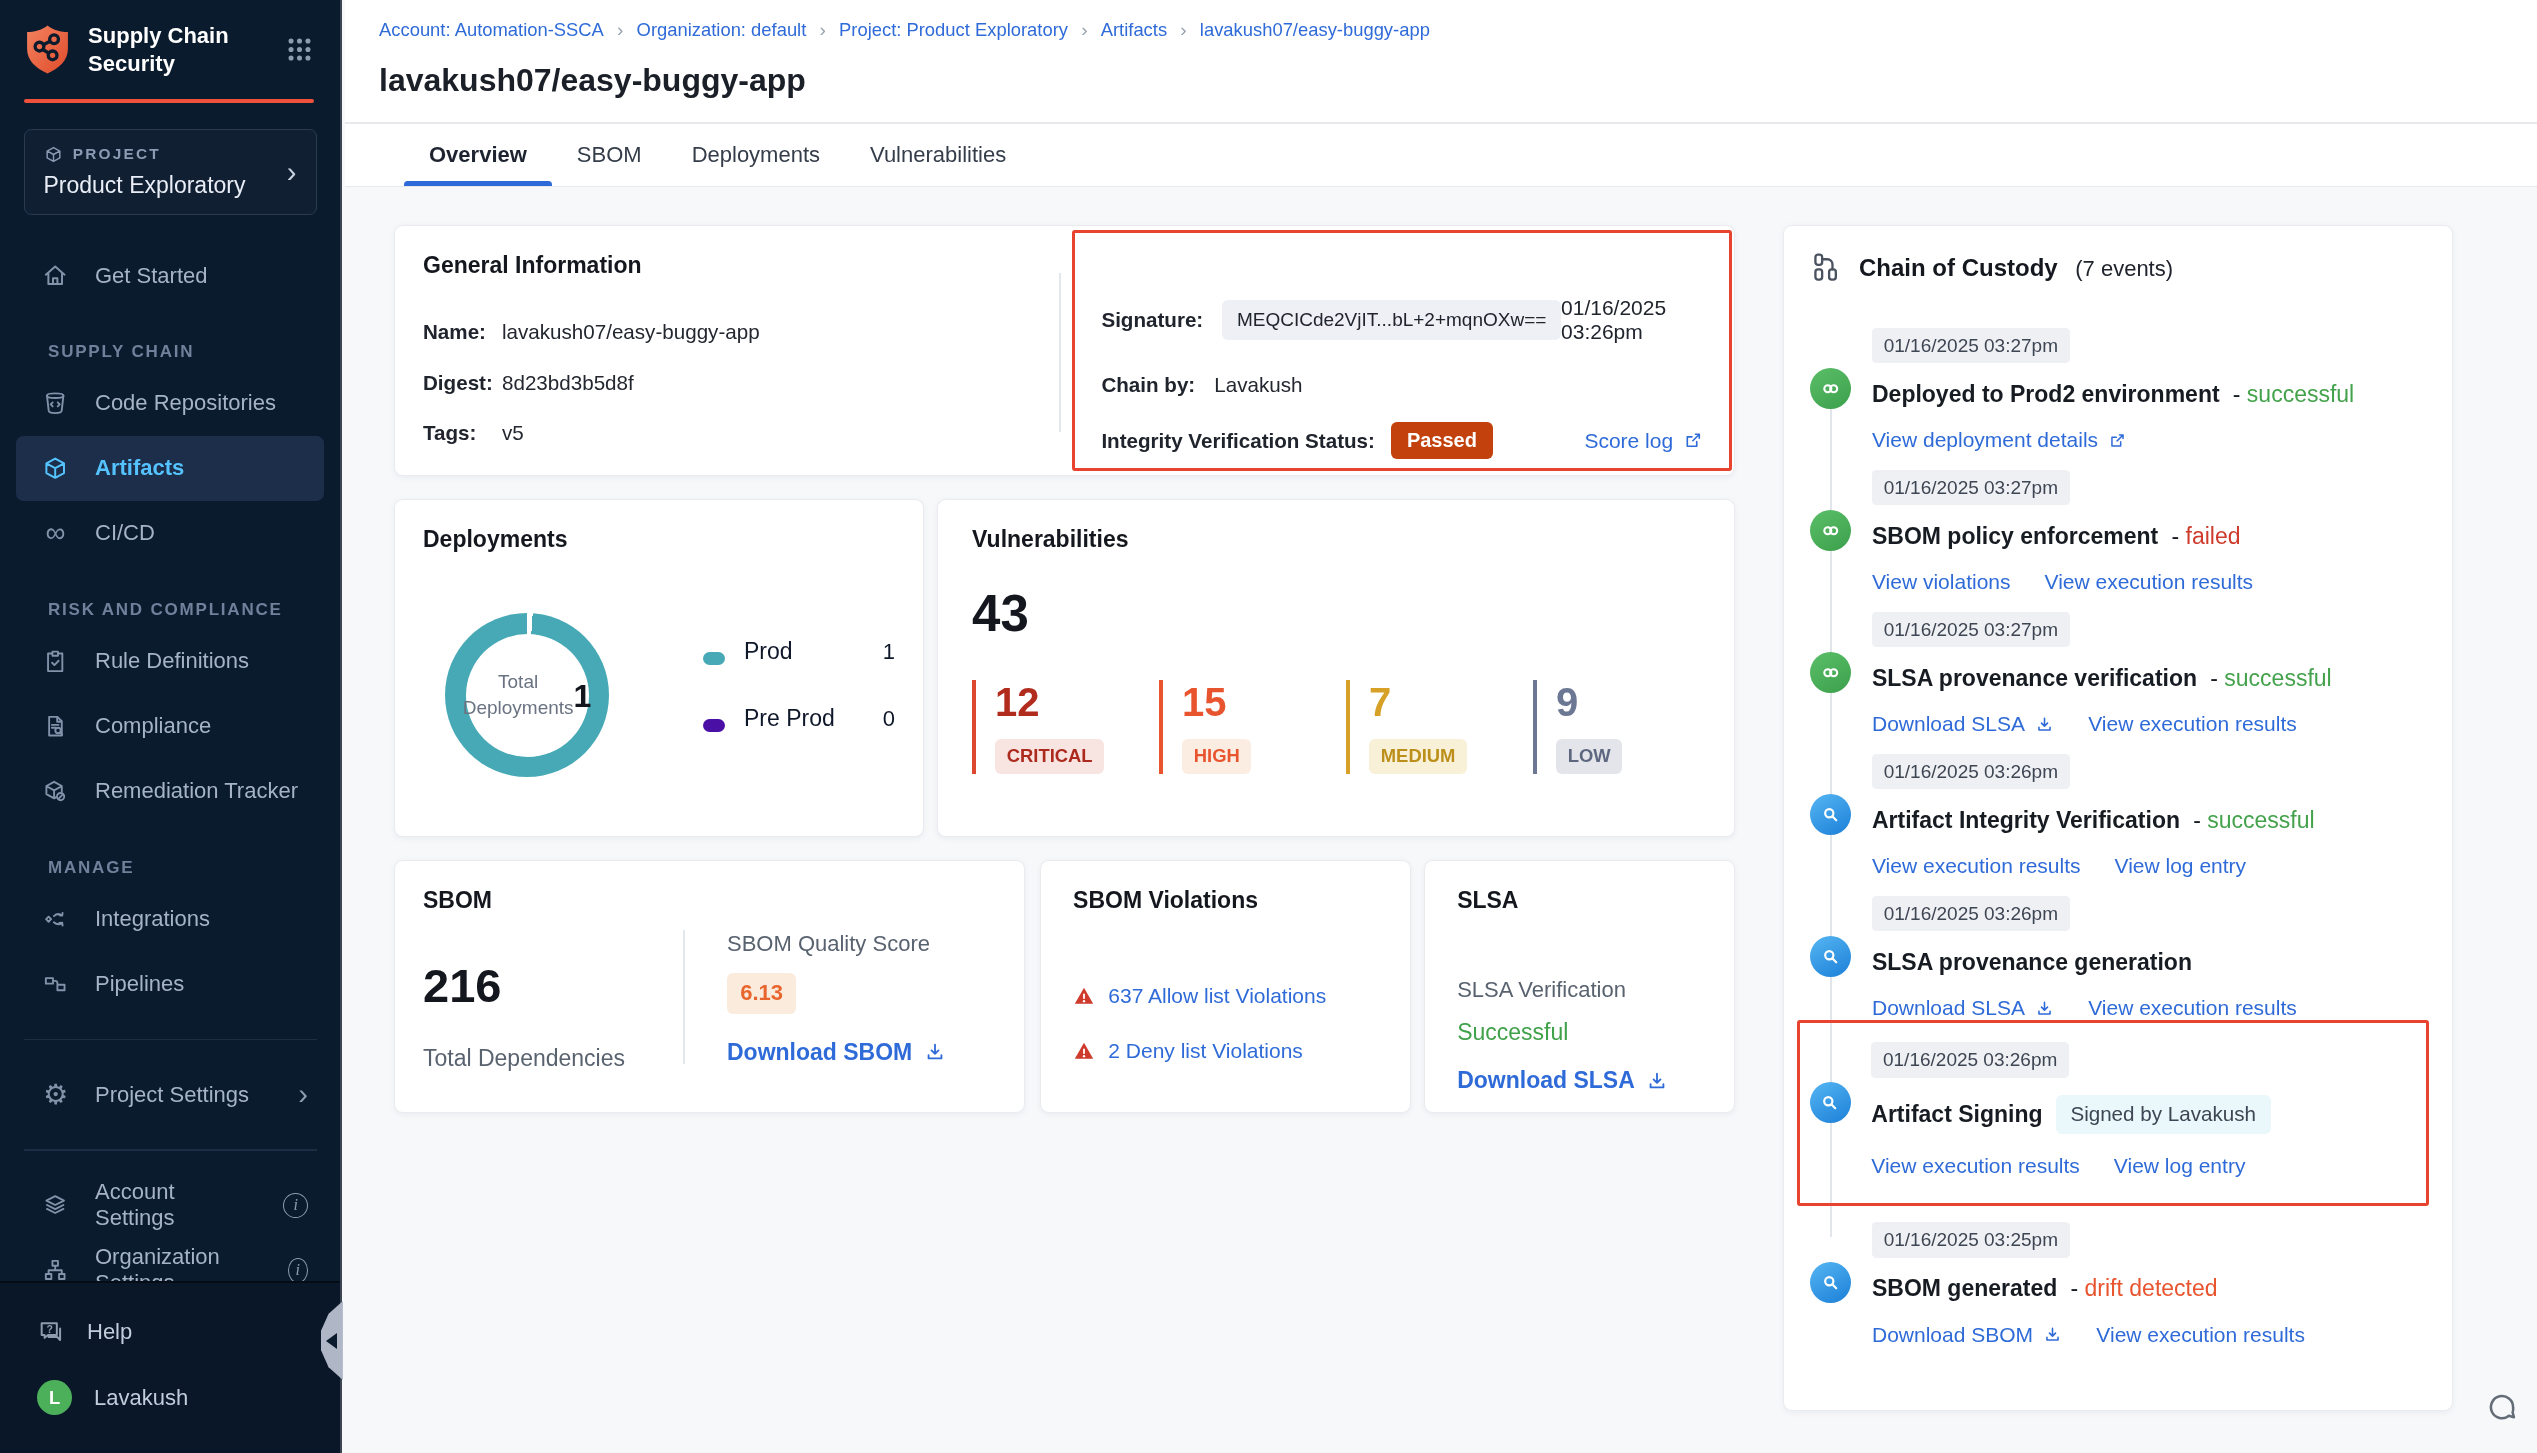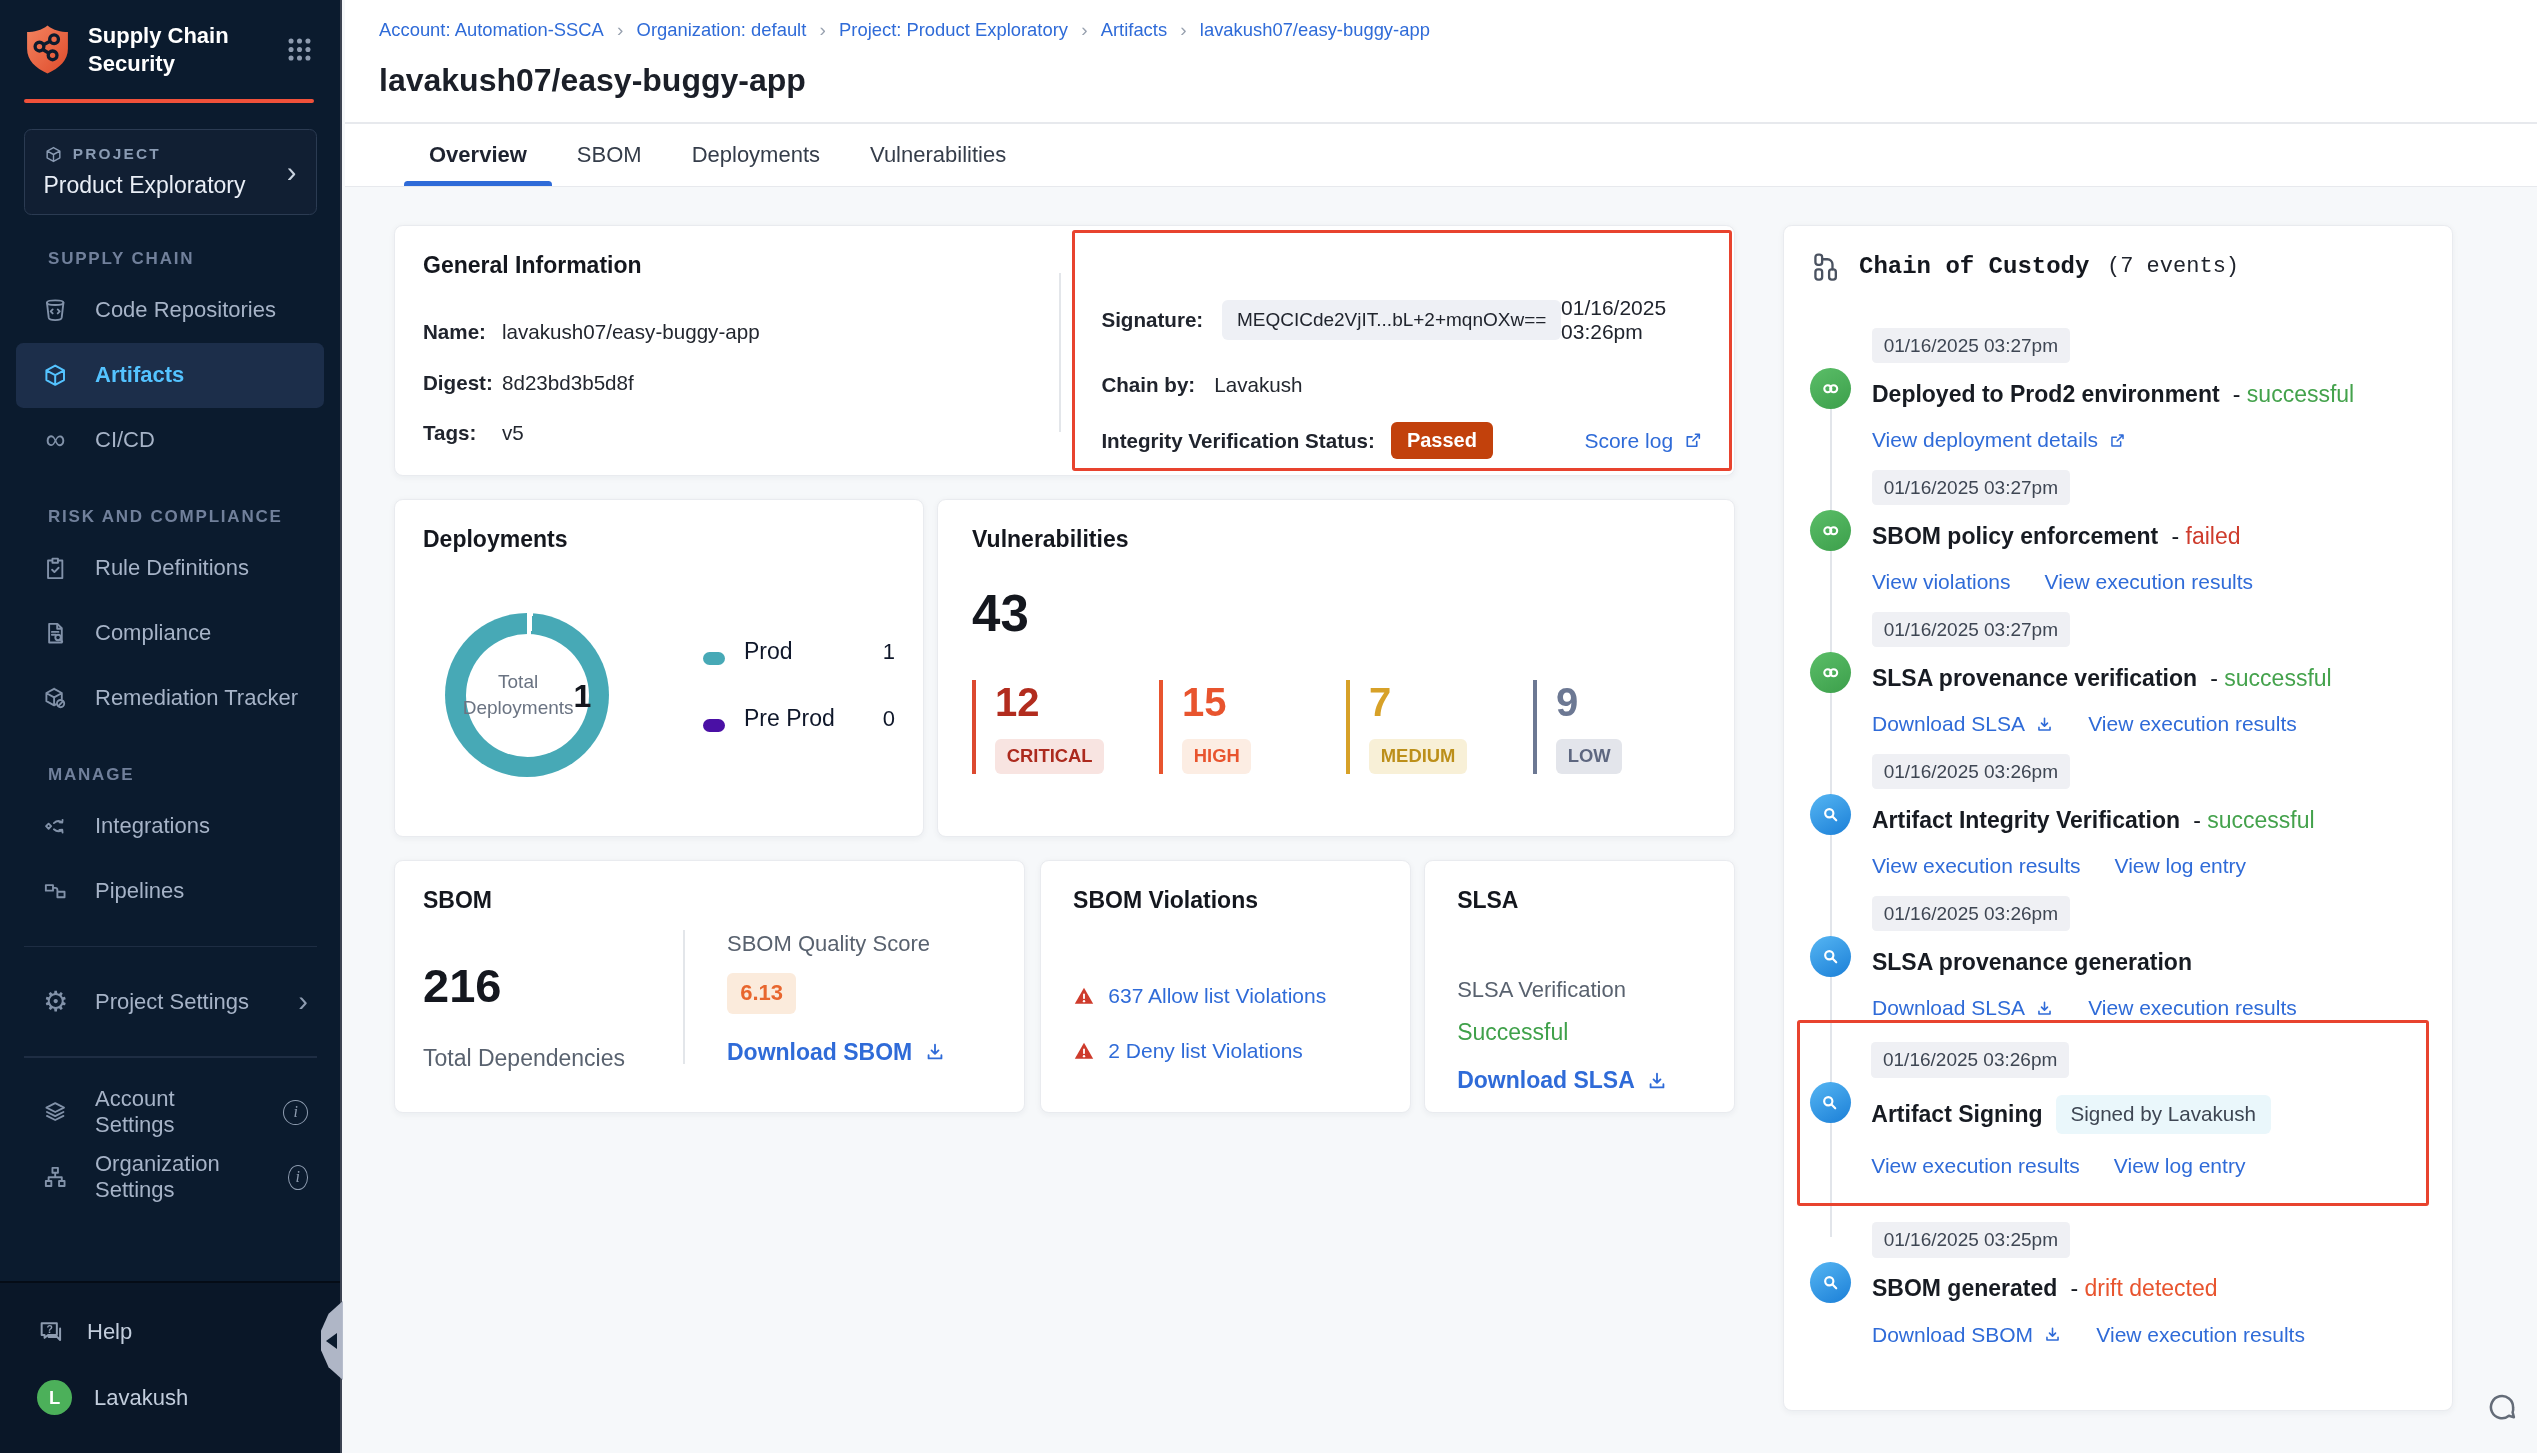--- a/index.html
+++ b/index.html
@@ -145,21 +145,21 @@
   .viol-link { display: flex; align-items: center; gap: 13.2px; font-size: 21px; color: #2F6BD8; }
   .viol-first { margin-top: 70px; }
   .viol-second { margin-top: 31px; }
   .slsa-card { width: 311px; height: 253px; padding: 26.4px 0 0 32px; }
   .slsa-label { margin-top: 63px; font-size: 22px; color: #59626F; }
   .slsa-status { margin-top: 16px; font-size: 23px; color: #3FA14A; }
   .slsa-card .dl-link { margin-top: 20.6px; }
 
   
   .chain-card { width: 670px; height: 1186px; flex: none; padding: 25px 26.4px 0 26.4px; position: relative; }
-  .chain-header { display: flex; align-items: center; gap: 17.6px; font-family: Liberation Mono, monospace; }
+  .chain-header { display: flex; align-items: flex-end; gap: 17.6px; }
   .chain-title { font-size: 24px; font-weight: 700; color: #14171E; }
   .chain-count { font-size: 22px; color: #20242D; }
   .timeline { position: relative; margin-top: 46px; }
   .timeline::before { content: ""; position: absolute; left: 20px; top: 63px; bottom: 110px;
     width: 1.5px; background: #E2E5EA; }
   .event { position: relative; display: flex; gap: 20.6px; margin-bottom: 17.6px; z-index: 1; }
   .ev-icon { flex: none; width: 41px; height: 41px; border-radius: 50%; margin-top: 40px;
     display: flex; align-items: center; justify-content: center; }
   .ev-icon.green { background: linear-gradient(150deg, #5BBE68, #3C9F4B); }
   .ev-icon.blue  { background: linear-gradient(150deg, #56B6F3, #1B7FD7); }
@@ -233,20 +233,28 @@
           </svg>
         </span>
         <span>PROJECT</span>
       </div>
       <div class="project-name">Product Exploratory</div>
     </div>
     <span class="project-chevron chev-glyph">›</span>
   </div>
 
   <div class="nav">
+    <div class="nav-item">
+      <span class="nico">
+        <svg width="26.4" height="26.4" viewBox="0 0 24 24" stroke="currentColor" stroke-width="1.8" fill="none" stroke-linecap="round" stroke-linejoin="round">
+          <path d="M3.5 11.5 12 4.2l8.5 7.3 M5.8 10.2V20h12.4v-9.8 M10 20v-5.2h4V20"></path>
+        </svg>
+      </span>
+      <span>Get Started</span>
+    </div>
 
     <div class="nav-section">SUPPLY CHAIN</div>
     <div class="nav-item">
       <span class="nico">
         <svg width="26.4" height="26.4" viewBox="0 0 24 24" stroke="currentColor" stroke-width="1.7" fill="none" stroke-linecap="round" stroke-linejoin="round">
           <path d="M4.5 5.2c0 1.3 3.4 2.1 7.5 2.1s7.5-.8 7.5-2.1-3.4-2.1-7.5-2.1-7.5.8-7.5 2.1Z"></path>
           <path d="M4.5 5.2l1.6 13.6c.2 1.3 2.8 2.2 5.9 2.2s5.7-.9 5.9-2.2l1.6-13.6"></path>
           <path d="M9.7 11.3 7.9 13.1l1.8 1.8 M14.3 11.3l1.8 1.8-1.8 1.8"></path>
         </svg>
       </span>

